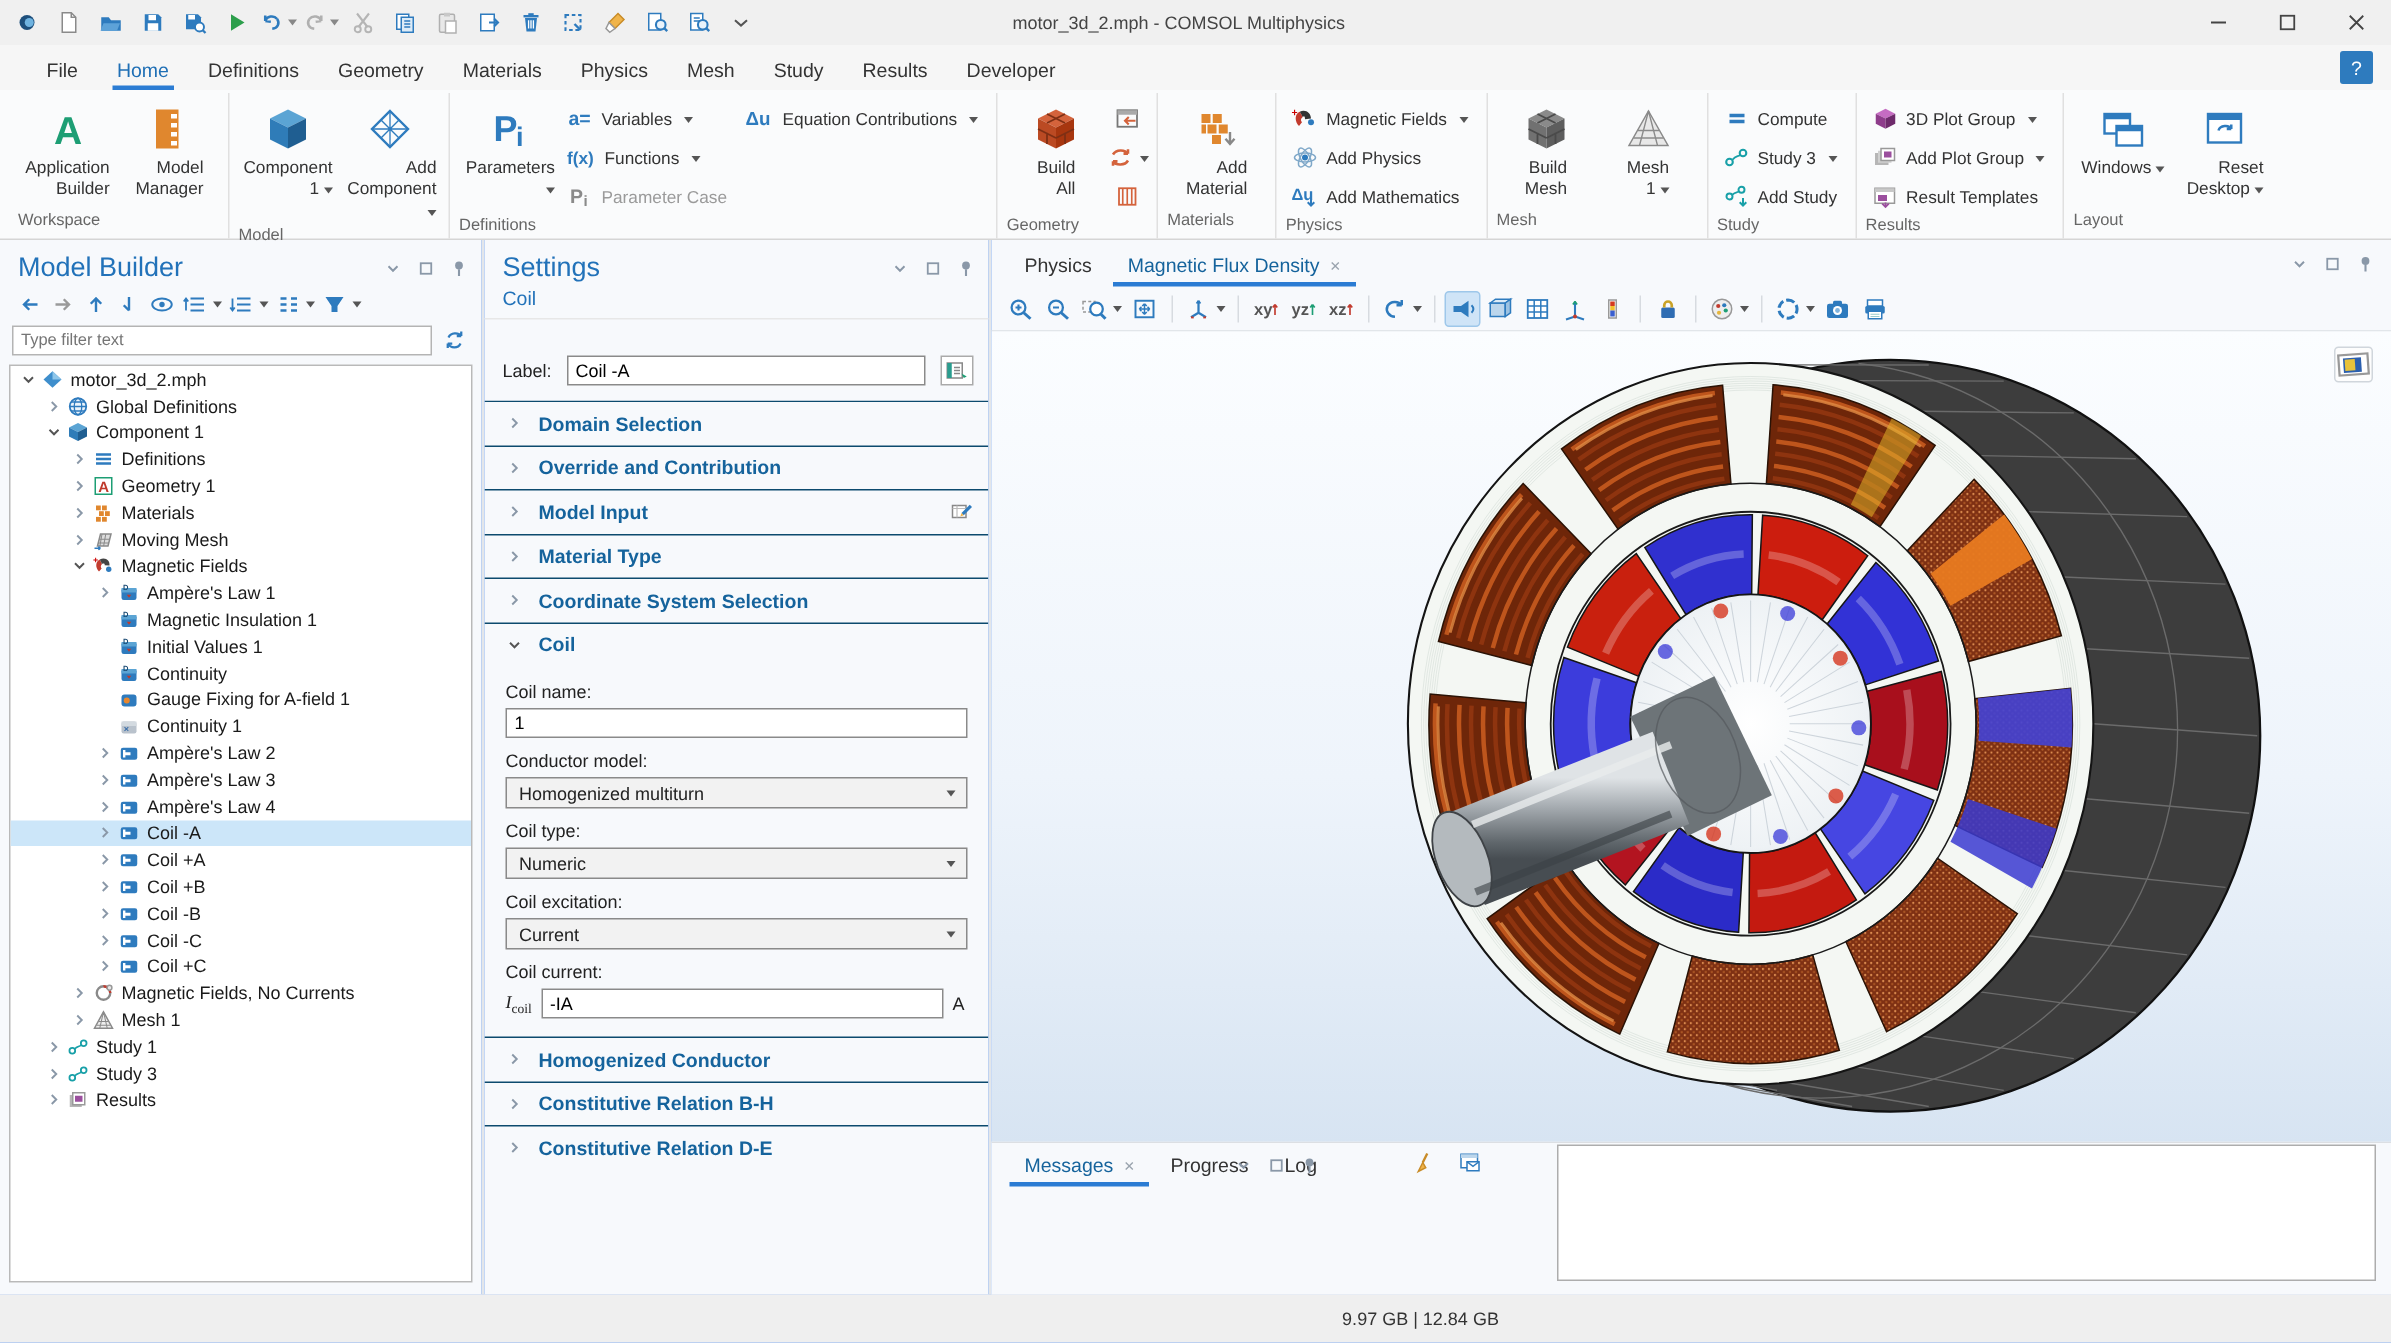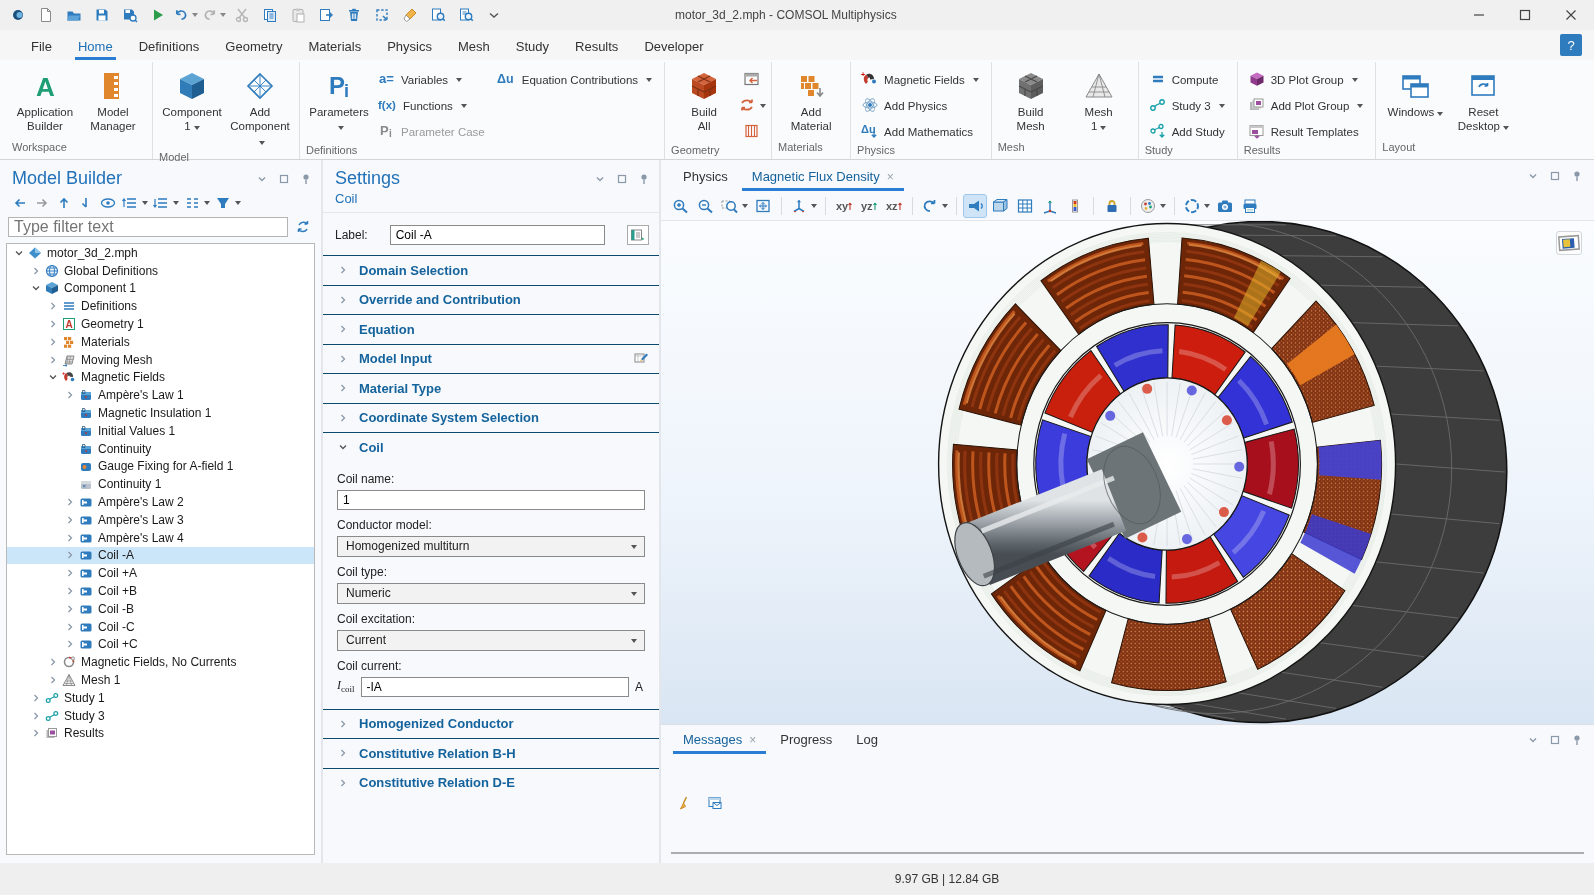--- a/index.html
+++ b/index.html
@@ -23,21 +23,21 @@
   #help-btn { position:absolute; right:12px; top:4px; width:22px; height:22px; background:#2e7bbe; color:#fff; display:flex; align-items:center; justify-content:center; border-radius:2px; font-size:13px; }
 
   
   #ribbon { height:100px; background:#fafbfc; border-bottom:1px solid #d5d5d5; display:flex; align-items:stretch; padding:2px 4px 0 6px; flex:0 0 100px; }
   .rb-group { display:flex; flex-direction:column; position:relative; padding:0 6px; }
   .rb-group + .rb-group { border-left:1px solid #e0e0e0; }
   .rb-items { flex:1; display:flex; align-items:flex-start; gap:2px; padding-top:4px; }
   .rb-caption { height:18px; text-align:left; font-size:11px; color:#666; }
   .rb-large { width:66px; display:flex; flex-direction:column; align-items:center; padding:3px 2px; border-radius:3px; }
   .rb-large .rb-ico { height:34px; display:flex; align-items:center; justify-content:center; }
-  .rb-large .rb-lab { font-size:11.5px; color:#333; text-align:center; line-height:1.25; white-space:pre-line; margin-top:2px; }
+  .rb-large .rb-lab { font-size:11.5px; color:#333; text-align:right; line-height:1.25; white-space:pre-line; margin-top:2px; }
   .rb-col { display:flex; flex-direction:column; gap:2px; padding-top:2px; }
   .rb-small { display:flex; align-items:center; gap:5px; height:24px; padding:0 6px 0 4px; border-radius:3px; font-size:11.5px; color:#333; white-space:nowrap; }
   .rb-small.disabled { color:#9a9a9a; }
   .dd { width:0; height:0; border-left:3.5px solid transparent; border-right:3.5px solid transparent; border-top:4px solid #555; display:inline-block; margin-left:3px; flex:0 0 auto; }
   .rb-icon-only { width:26px; height:24px; display:flex; align-items:center; justify-content:center; border-radius:3px; }
 
   
   #main { flex:1; display:flex; min-height:0; background:#3b82f6; }
   .vsplit { width:2px; background:#e3e6ea; flex:0 0 2px; }
   .panel { background:#f7f9fc; display:flex; flex-direction:column; min-height:0; }
@@ -47,31 +47,31 @@
 
   .panel-head { display:flex; align-items:center; padding:8px 8px 2px 12px; }
   .panel-title { color:#2272b9; font-size:18px; flex:1; }
   .panel-ctrls { display:flex; gap:8px; align-items:center; color:#8a98a8; }
   .pc { width:14px; height:14px; display:flex; align-items:center; justify-content:center; }
 
   
   #mb-toolbar { display:flex; align-items:center; gap:2px; padding:2px 6px 4px 10px; }
   .tb-btn { height:20px; min-width:20px; display:flex; align-items:center; justify-content:center; border-radius:2px; padding:0 1px; }
   #mb-filter-row { display:flex; align-items:center; gap:5px; padding:0 8px 4px 8px; }
-  #mb-filter { flex:1; height:20px; border:1px solid #b4b4b4; background:#fff; font-size:16px; color:#9a9a9a; padding:0 5px; font-family:"Liberation Sans",sans-serif; }
+  #mb-filter { flex:1; height:20px; border:1px solid #b4b4b4; background:#fff; font-size:11px; color:#9a9a9a; padding:0 5px; font-family:"Liberation Sans",sans-serif; }
   #mb-tree-box { flex:1; margin:2px 6px 8px 6px; background:#fff; border:1px solid #b9b9b9; overflow:hidden; position:relative; }
   .tree-row { height:17.8px; display:flex; align-items:center; font-size:12px; white-space:nowrap; }
   .tree-row.selected { background:#cce6f9; }
   .tw { flex:0 0 16px; display:flex; align-items:center; justify-content:center; }
   .tree-ico { flex:0 0 16px; display:flex; align-items:center; justify-content:center; margin-right:4px; }
   .tree-lab { color:#1a1a1a; }
 
   
   #settings-sub { color:#2272b9; font-size:13px; padding:0 12px 6px 12px; }
-  #label-row { display:flex; align-items:center; gap:22px; padding:12px 10px 10px 12px; border-top:1px solid #e7e7e7;}
+  #label-row { display:flex; align-items:center; gap:10px; padding:24px 10px 10px 12px; border-top:1px solid #e7e7e7;}
   #label-row label { font-size:12px; color:#222; }
   #label-input { flex:1; height:20px; border:1px solid #8a8a8a; background:#fff; padding:0 5px; font-size:12px; font-family:"Liberation Sans",sans-serif; }
   #label-edit-btn { width:22px; height:20px; border:1px solid #aaa; background:#fff; display:flex; align-items:center; justify-content:center; }
   .sec { border-top:1px solid #0c4a6e; }
   .sec-head { height:28.5px; display:flex; align-items:center; padding:0 10px 0 12px; gap:8px; }
   .sec-head .sec-lab { color:#15639c; font-size:13px; font-weight:700; flex:1; }
   .sec-body { padding:2px 14px 12px 14px; }
   .fld-lab { font-size:12px; color:#222; margin:8px 0 4px 0; }
   .txt-input { width:100%; height:20px; border:1px solid #8a8a8a; background:#fff; padding:0 5px; font-size:12px; font-family:"Liberation Sans",sans-serif; }
   .sel { width:100%; height:21px; border:1px solid #8a8a8a; background:#f2f2f2; display:flex; align-items:center; padding-left:8px; font-size:12px; position:relative; }
@@ -90,21 +90,21 @@
   .tab-x { color:#9aa4ae; font-size:12px; }
   #gfx-toolbar { height:29px; display:flex; align-items:center; gap:1px; padding-left:8px; flex:0 0 29px; }
   .gsep { width:1px; height:18px; background:#d7dbe0; margin:0 5px; }
   .gfx-btn { height:24px; min-width:24px; border-radius:3px; display:flex; align-items:center; justify-content:center; padding:0 2px; }
   .gfx-btn.active { background:#cfe4f7; border:1px solid #9ec7ea; }
   #gfx-canvas { flex:1; position:relative; min-height:0; border-top:1px solid #e2e6ea; }
   #gfx-canvas svg { display:block; width:100%; height:100%; }
   #legend-toggle { position:absolute; top:10px; right:12px; width:26px; height:24px; background:#fdfdfd; border:1px solid #d0d6dc; border-radius:3px; display:flex; align-items:center; justify-content:center; }
 
   
-  #messages { flex:0 0 102px; display:flex; flex-direction:column; border-top:1px solid #dcdfe3; background:#f7f9fc;gap:36px; }
+  #messages { flex:0 0 102px; display:flex; flex-direction:row; border-top:1px solid #dcdfe3; background:#f7f9fc;gap:36px; }
   #msg-tabs { height:29px; display:flex; align-items:flex-end; padding-left:10px; position:relative; }
   #msg-toolbar { height:25px; display:flex; align-items:center; gap:6px; padding-left:12px; }
   #msg-box { flex:1; margin:1px 10px 9px 10px; background:#fff; border:1px solid #adadad; }
 
   
   #statusbar { height:32px; flex:0 0 32px; background:#efefef; position:relative; }
   #status-mem { position:absolute; left:947px; top:9px; transform:translateX(-50%); font-size:12px; color:#333; }
 </style>
 </head>
 <body>
@@ -1127,30 +1127,20 @@
             </div>
           </div>
           <div class="sec">
             <div class="sec-head">
               <span class="tw">
                 <svg width="12" height="12" viewBox="0 0 12 12" fill="none" xmlns="http://www.w3.org/2000/svg">
                   <path d="M4.5 3l3 3-3 3" stroke="#8a98a8" stroke-width="1.3" fill="none"></path>
                 </svg>
               </span>
               <span class="sec-lab">Override and Contribution</span>
-            </div>
-          </div>
-          <div class="sec">
-            <div class="sec-head">
-              <span class="tw">
-                <svg width="12" height="12" viewBox="0 0 12 12" fill="none" xmlns="http://www.w3.org/2000/svg">
-                  <path d="M4.5 3l3 3-3 3" stroke="#8a98a8" stroke-width="1.3" fill="none"></path>
-                </svg>
-              </span>
-              <span class="sec-lab">Equation</span>
             </div>
           </div>
           <div class="sec">
             <div class="sec-head">
               <span class="tw">
                 <svg width="12" height="12" viewBox="0 0 12 12" fill="none" xmlns="http://www.w3.org/2000/svg">
                   <path d="M4.5 3l3 3-3 3" stroke="#8a98a8" stroke-width="1.3" fill="none"></path>
                 </svg>
               </span>
               <span class="sec-lab">Model Input</span>

